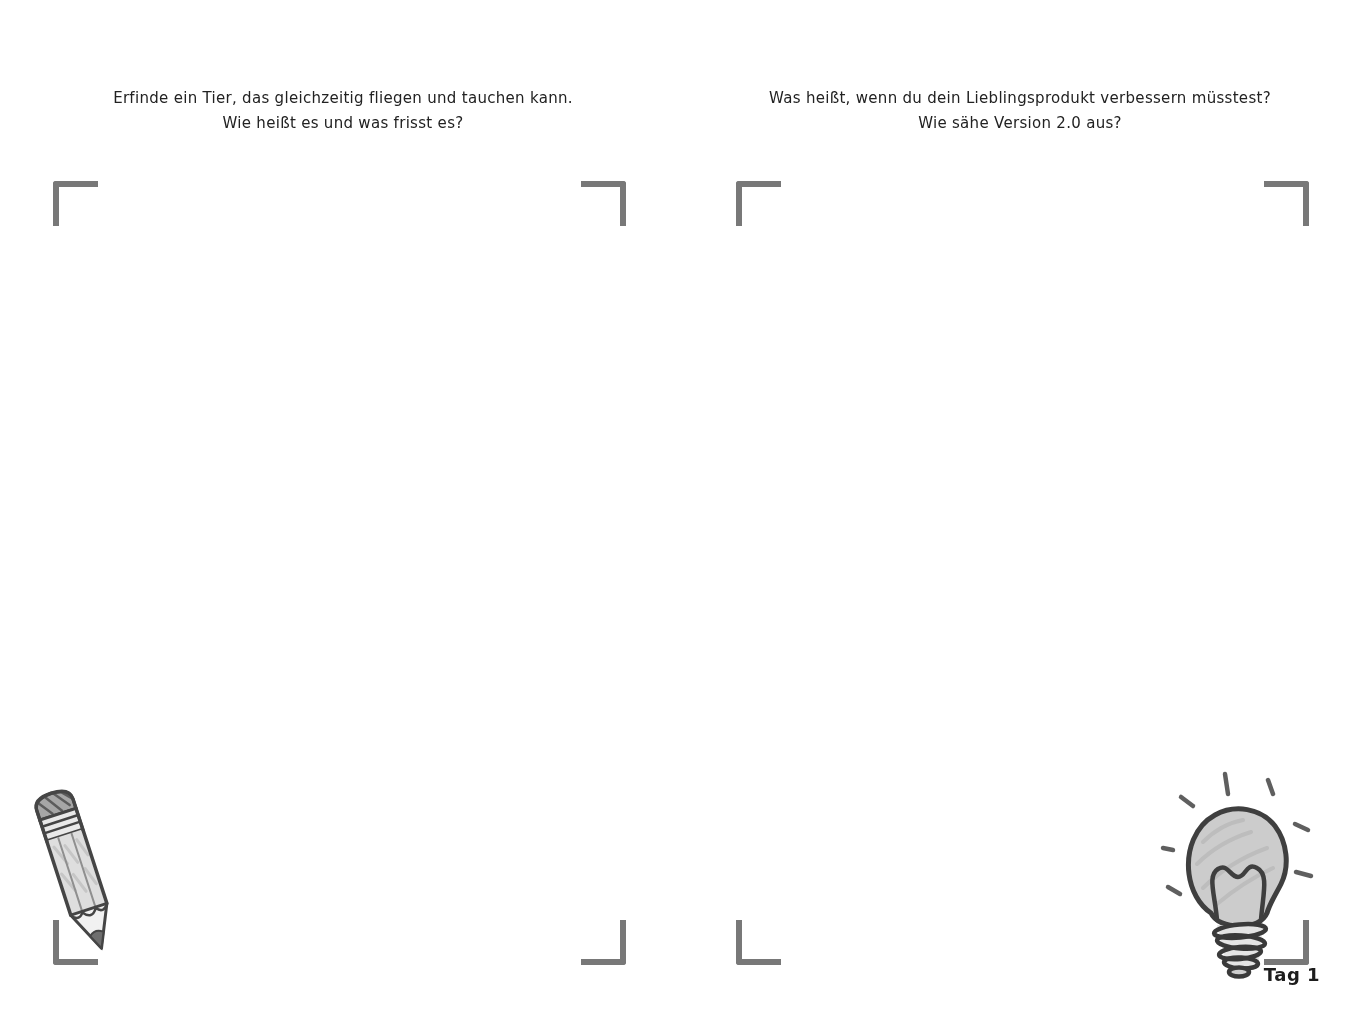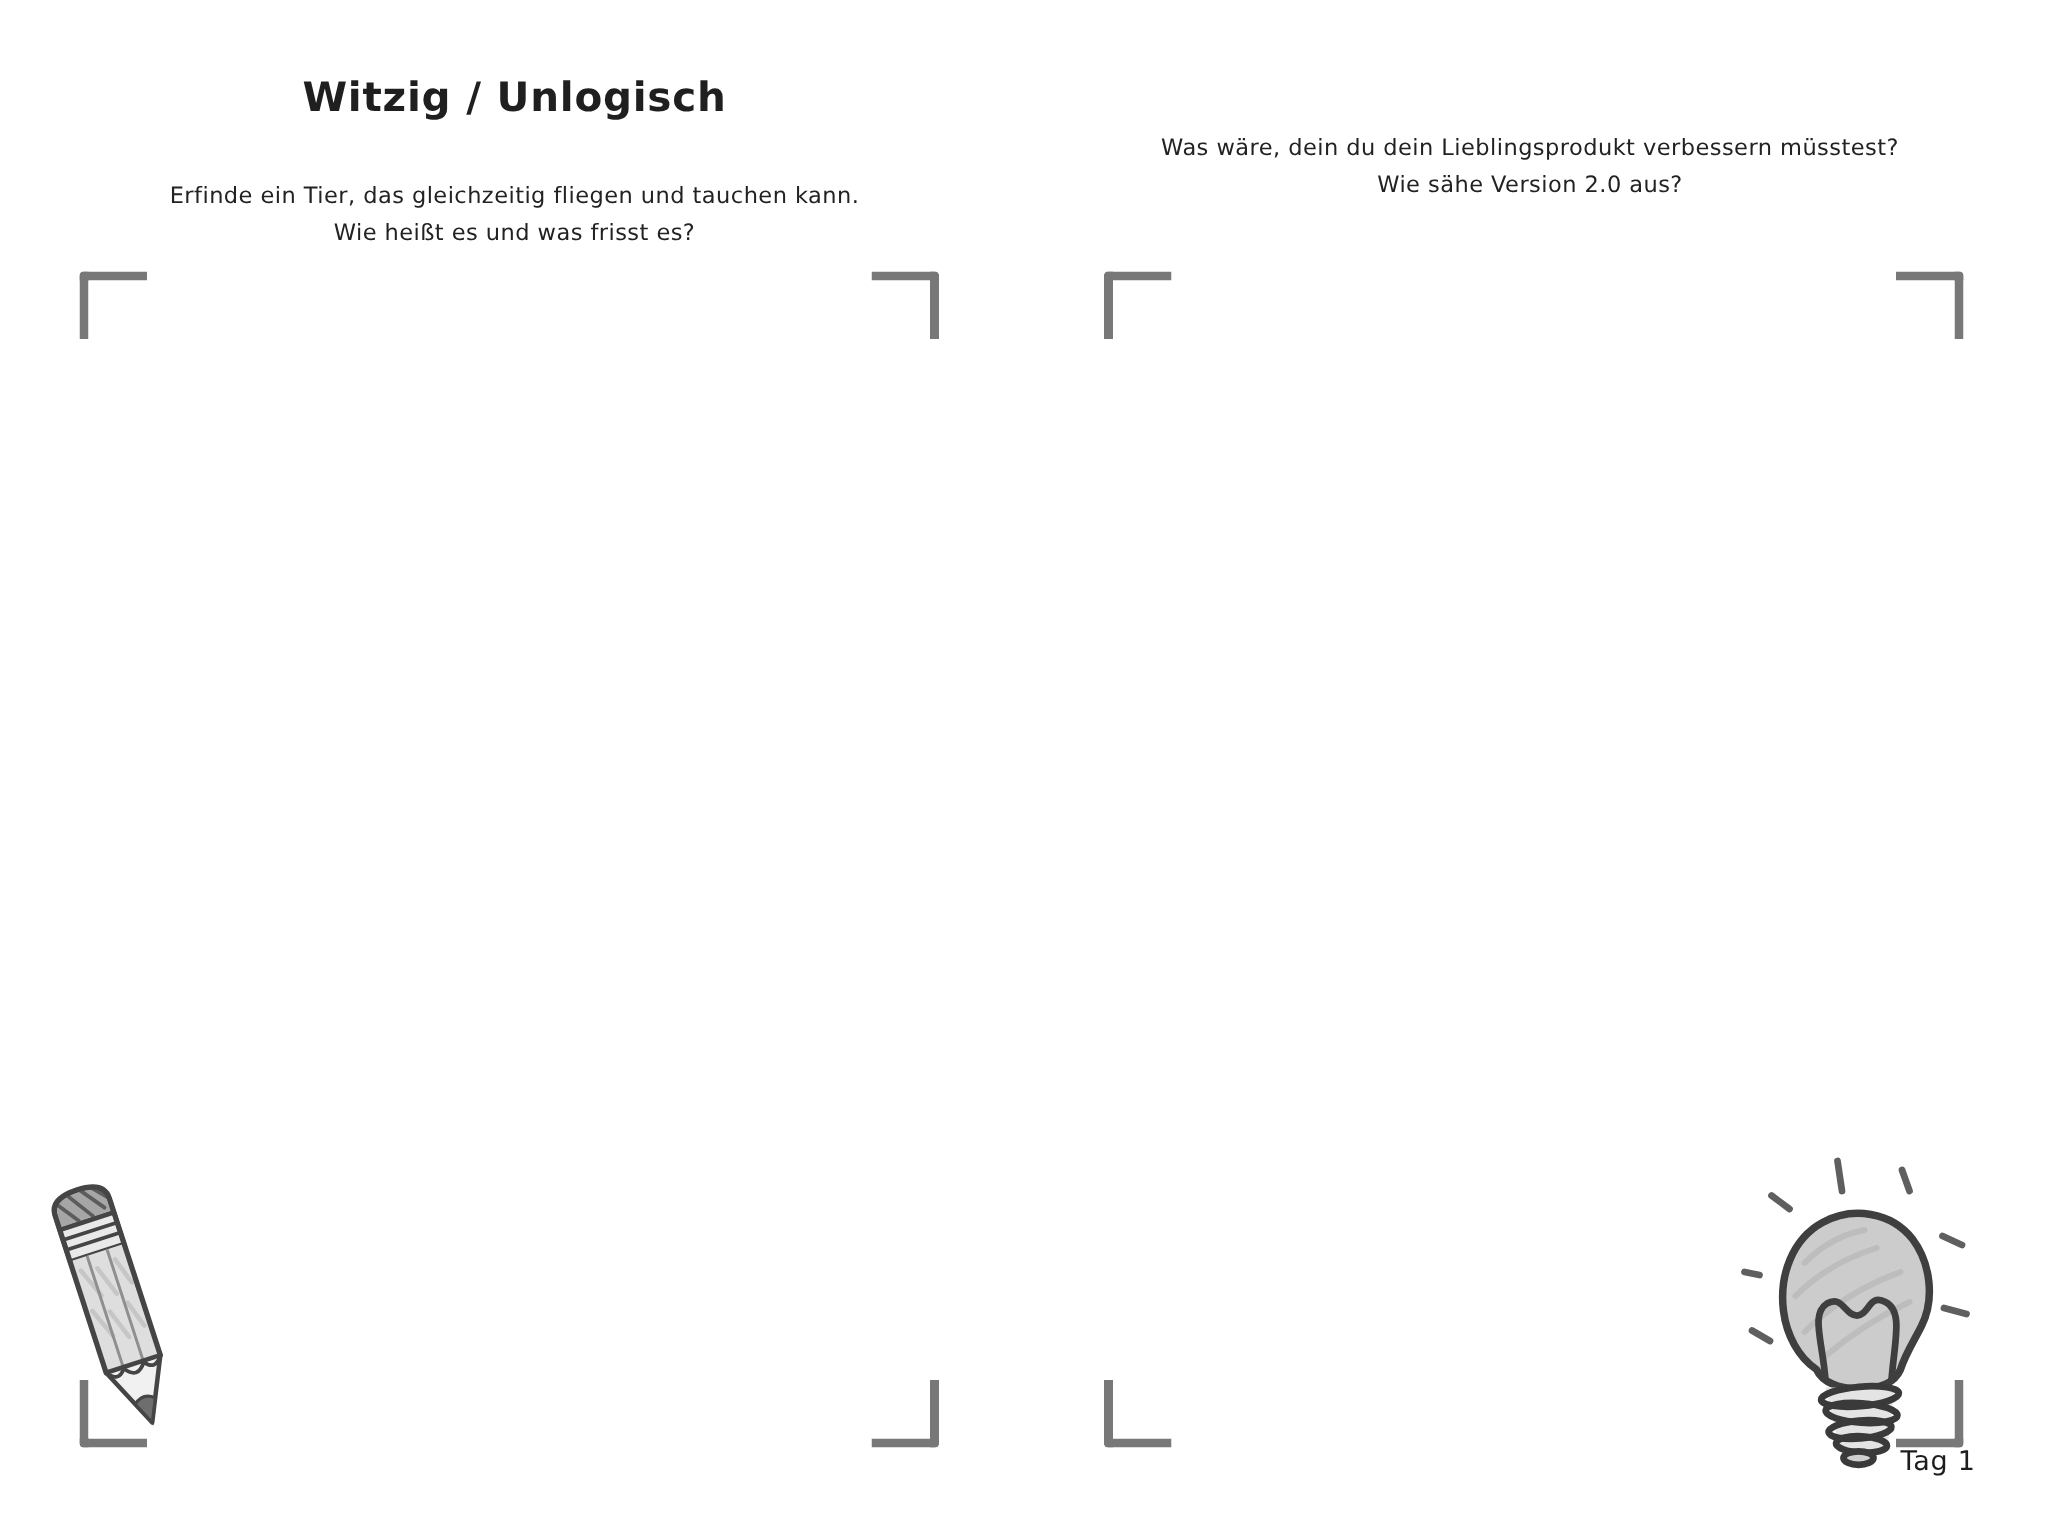--- a/index.html
+++ b/index.html
@@ -36,31 +36,30 @@
   .bracket.bl { left: -2px;  bottom: -2px; border-bottom: 6px solid #787878; border-left: 6px solid #787878; border-bottom-left-radius: 3px; }
   .bracket.br { right: -2px; bottom: -2px; border-bottom: 6px solid #787878; border-right: 6px solid #787878; border-bottom-right-radius: 3px; }
 
   
   .pencil-illustration    { position: absolute; left: 26px;   top: 781px; width: 108px; height: 190px; }
   .lightbulb-illustration { position: absolute; left: 1151px; top: 762px; width: 176px; height: 222px; }
 
   
   .page-label {
     position: absolute; left: 1252px; top: 964px; width: 80px;
-    font-size: 18px; font-weight: 400; letter-spacing: 0.5px;
+    font-size: 18px; font-weight: 700; letter-spacing: 0.5px;
     text-align: center; color: #1d1d1d;
   }
 </style>
 </head>
 <body>
 
 <div class="sheet">
 
   <header class="panel-header left">
-    <div class="panel-title">Witzig / Unlogisch</div>
     <div class="panel-prompt">
       <div>Erfinde ein Tier, das gleichzeitig fliegen und tauchen kann.</div>
       <div>Wie heißt es und was frisst es?</div>
     </div>
   </header>
 
   <div class="write-area left">
     <div class="bracket tl"></div>
     <div class="bracket tr"></div>
     <div class="bracket bl"></div>
@@ -84,21 +83,21 @@
       <path d="M33,130 Q39,139 45,131 Q52,141 59,131 Q65,139 71,130" fill="none" stroke="#454545" stroke-width="2.5"></path>
 
       <path d="M45,156 Q52,150 59,156 L52,171 Z" fill="#6e6e6e" stroke="#454545" stroke-width="2"></path>
 
       <path d="M33,130 L33,20 Q33,8 52,8 Q71,8 71,20 L71,130" fill="none" stroke="#454545" stroke-width="3.5" stroke-linecap="round"></path>
     </g>
   </svg>
 
   <header class="panel-header right">
     <div class="panel-prompt">
-      <div>Was wäre, dein du dein Lieblingsprodukt verbessern müsstest?</div>
+      <div>Was heißt, wenn du dein Lieblingsprodukt verbessern müsstest?</div>
       <div>Wie sähe Version 2.0 aus?</div>
     </div>
   </header>
 
   <div class="write-area right">
     <div class="bracket tl"></div>
     <div class="bracket tr"></div>
     <div class="bracket bl"></div>
     <div class="bracket br"></div>
   </div>

